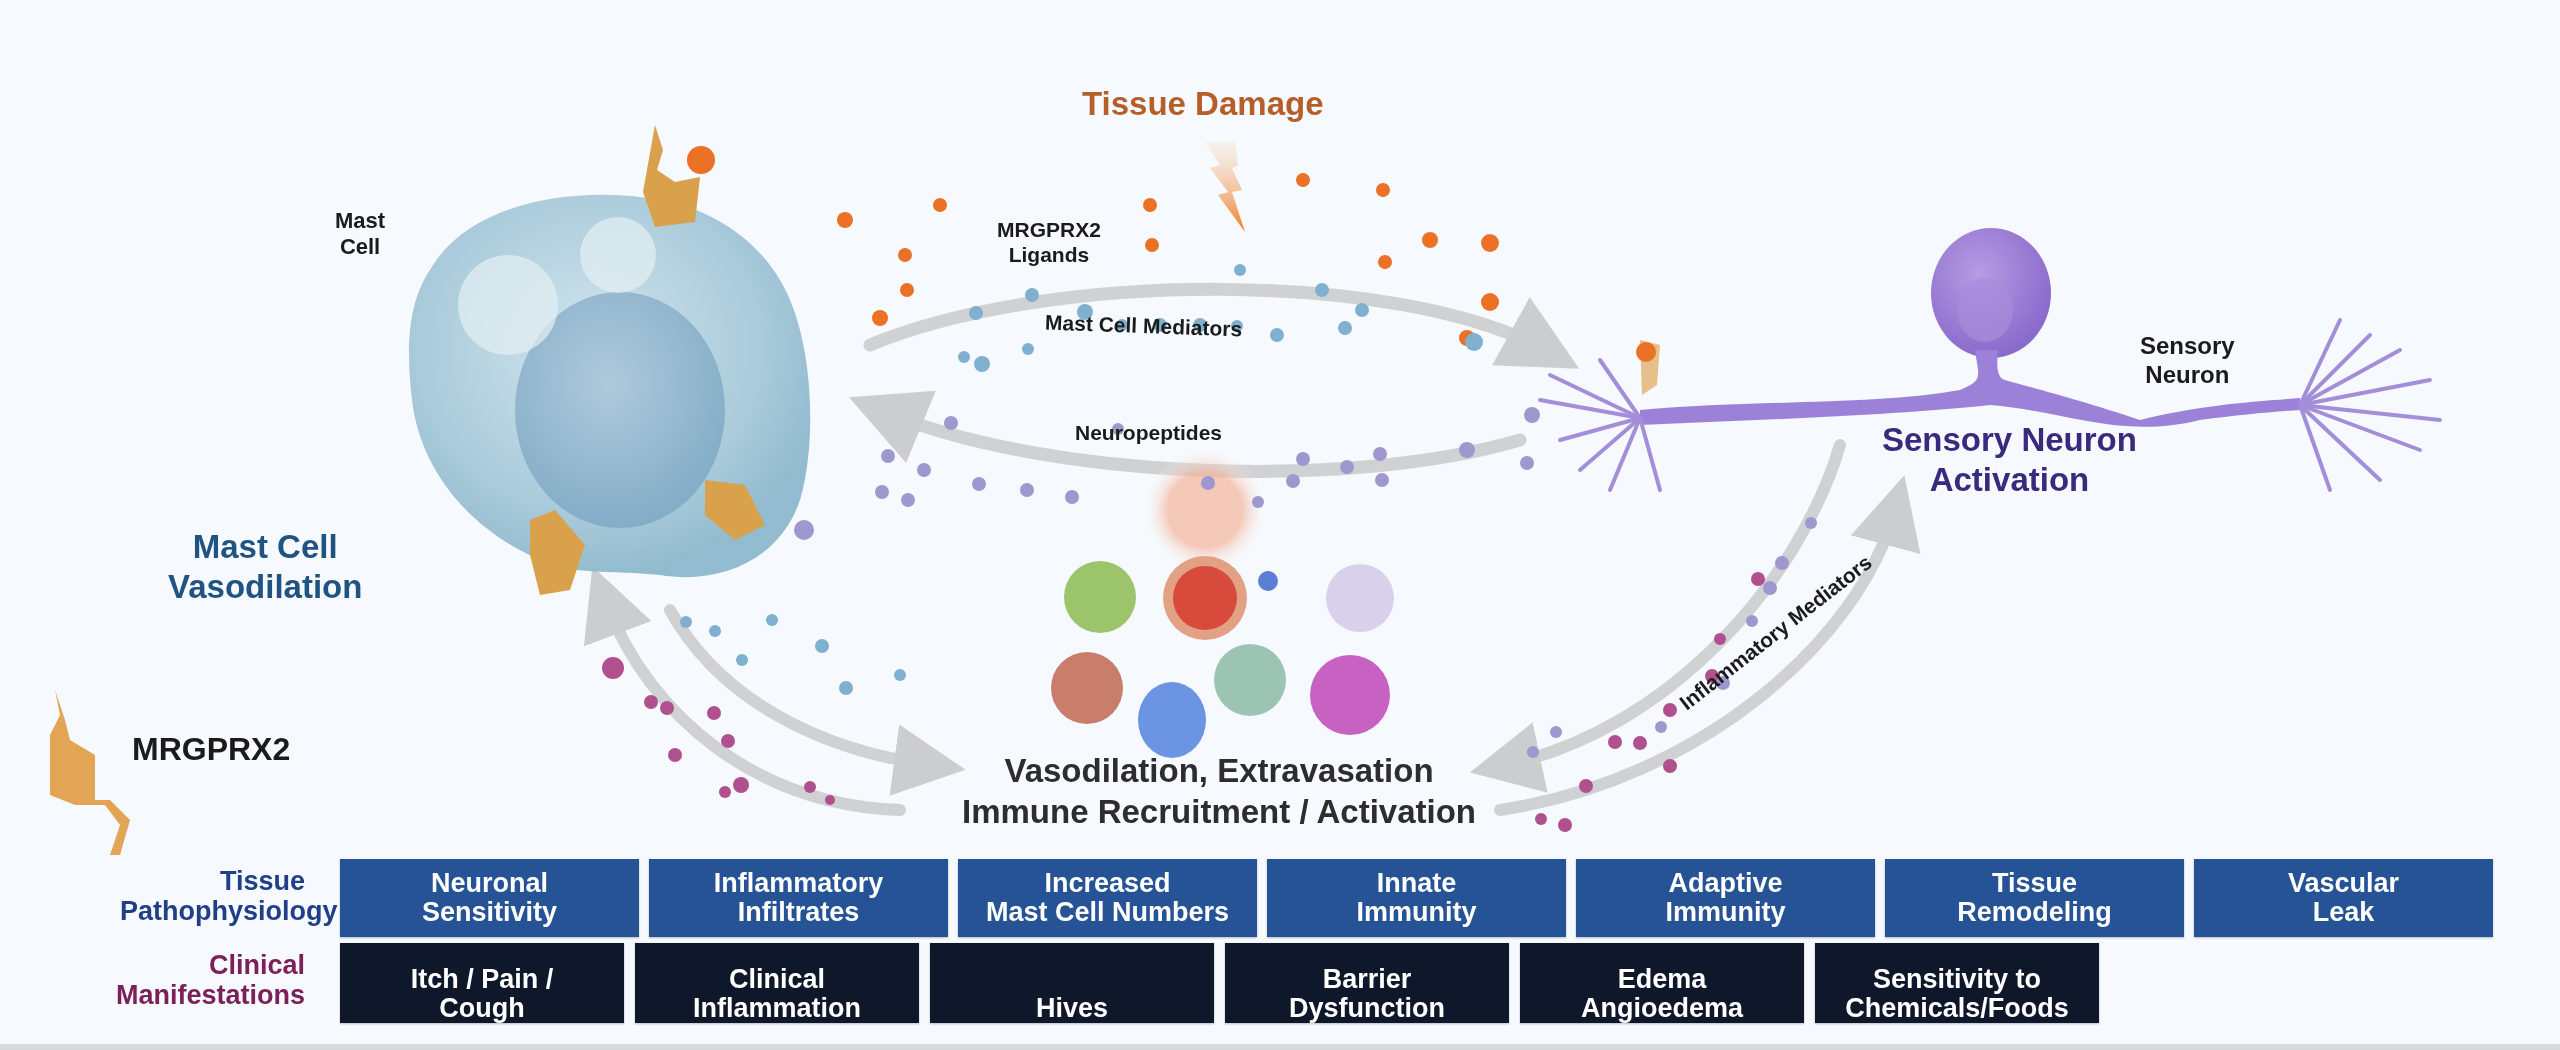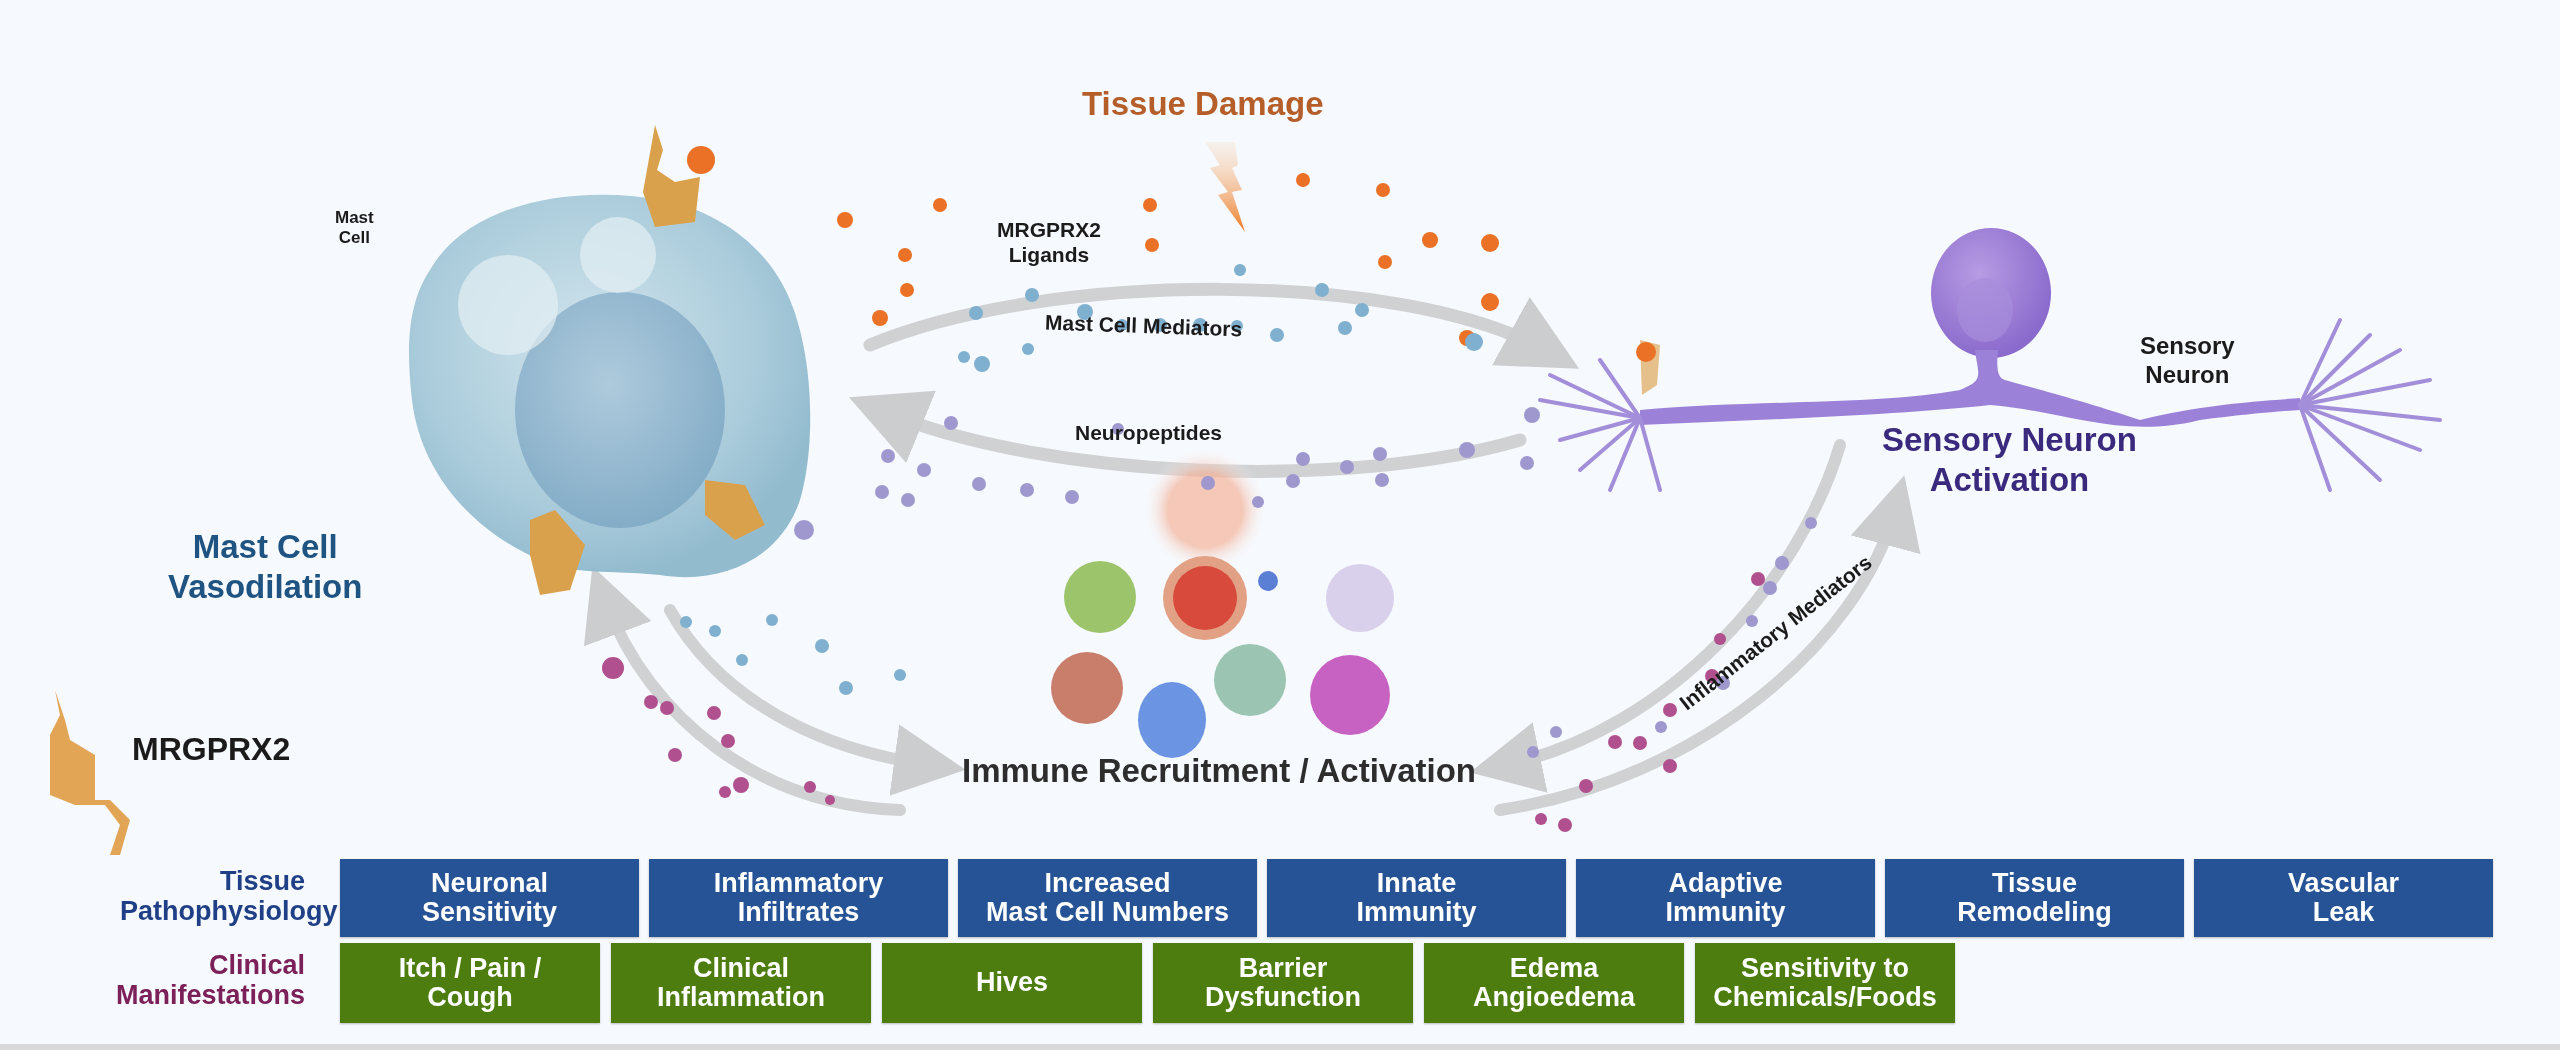--- a/index.html
+++ b/index.html
@@ -6,21 +6,21 @@
   body {
     width:2560px; height:1050px; overflow:hidden; position:relative;
     background:#f6f9fd;
     font-family:"Liberation Sans", sans-serif;
   }
   .canvas { position:absolute; left:0; top:0; width:2560px; height:1050px; }
   .bottom-bar { position:absolute; left:0; top:1044px; width:2560px; height:6px; background:#d8d9db; }
   .lbl { position:absolute; font-weight:bold; text-align:center; line-height:1.2; white-space:nowrap; }
   .lbl-black { color:#1b1b1b; }
   .title-damage { left:1082px; top:84px; font-size:33px; color:#b55e29; }
-  .lbl-mast { left:335px; top:208px; font-size:17px; }
+  .lbl-mast { left:335px; top:208px; font-size:22px; }
   .lbl-ligands { left:997px; top:217px; font-size:21px; }
   .lbl-mediators { left:1045px; top:313px; font-size:21px; transform:rotate(2deg); }
   .lbl-neuropeptides { left:1075px; top:420px; font-size:21px; }
   .lbl-sensory { left:2140px; top:332px; font-size:24px; }
   .lbl-degran { left:168px; top:527px; font-size:33px; color:#1f5482; }
   .lbl-activation { left:1882px; top:420px; font-size:33px; color:#3a2a7e; }
   .lbl-mrgprx2 { left:132px; top:730px; font-size:32px; color:#1b1b1b; }
   .lbl-vaso { left:962px; top:750px; font-size:33px; color:#2d2d2d; line-height:1.25; }
   .lbl-inflam { left:1690px; top:690px; font-size:21px; color:#1b1b1b; transform:rotate(-38deg); transform-origin:left bottom; }
 
@@ -31,21 +31,21 @@
   .box-row { position:absolute; display:flex; }
   .box-row.tissue { left:340px; top:859px; gap:10px; }
   .box-row.clinical { left:340px; top:943px; gap:11px; }
   .box {
     display:flex; align-items:center; justify-content:center; text-align:center;
     color:#fff; font-weight:bold; font-size:27px; line-height:1.08;
     border-radius:0; box-sizing:border-box; padding:0 0;
     box-shadow:0 1px 2px rgba(0,0,0,0.25);
   }
   .box-row.tissue .box { width:299px; height:78px; background:#255395; }
-  .box-row.clinical .box { width:260px; height:80px; background:#4d7c0f; }
+  .box-row.clinical .box { width:284px; height:80px; background:#0f172a;align-items:flex-end; }
   .box span { display:block; }
 </style>
 </head>
 <body>
 
 <svg class="canvas" viewBox="0 0 2560 1050" xmlns="http://www.w3.org/2000/svg">
   <defs>
     <radialGradient id="mcBody" cx="45%" cy="40%" r="60%">
       <stop offset="0%" stop-color="#cfe3ec"></stop>
       <stop offset="70%" stop-color="#a6c9d9"></stop>
@@ -244,20 +244,21 @@
 <div class="lbl lbl-degran">
   <span style="display:block">Mast Cell</span>
     <span style="display:block">Vasodilation</span>
 </div>
 <div class="lbl lbl-activation">
   <span style="display:block">Sensory Neuron</span>
     <span style="display:block">Activation</span>
 </div>
 <div class="lbl lbl-mrgprx2">MRGPRX2</div>
 <div class="lbl lbl-vaso">
+  <span style="display:block">Vasodilation, Extravasation</span>
     <span style="display:block">Immune Recruitment / Activation</span>
 </div>
 <div class="lbl lbl-inflam">Inflammatory Mediators</div>
 
 <div class="row-label tissue">
   <span style="display:block">Tissue</span>
     <span style="display:block">Pathophysiology</span>
 </div>
 <div class="box-row tissue">
   <div class="box">

